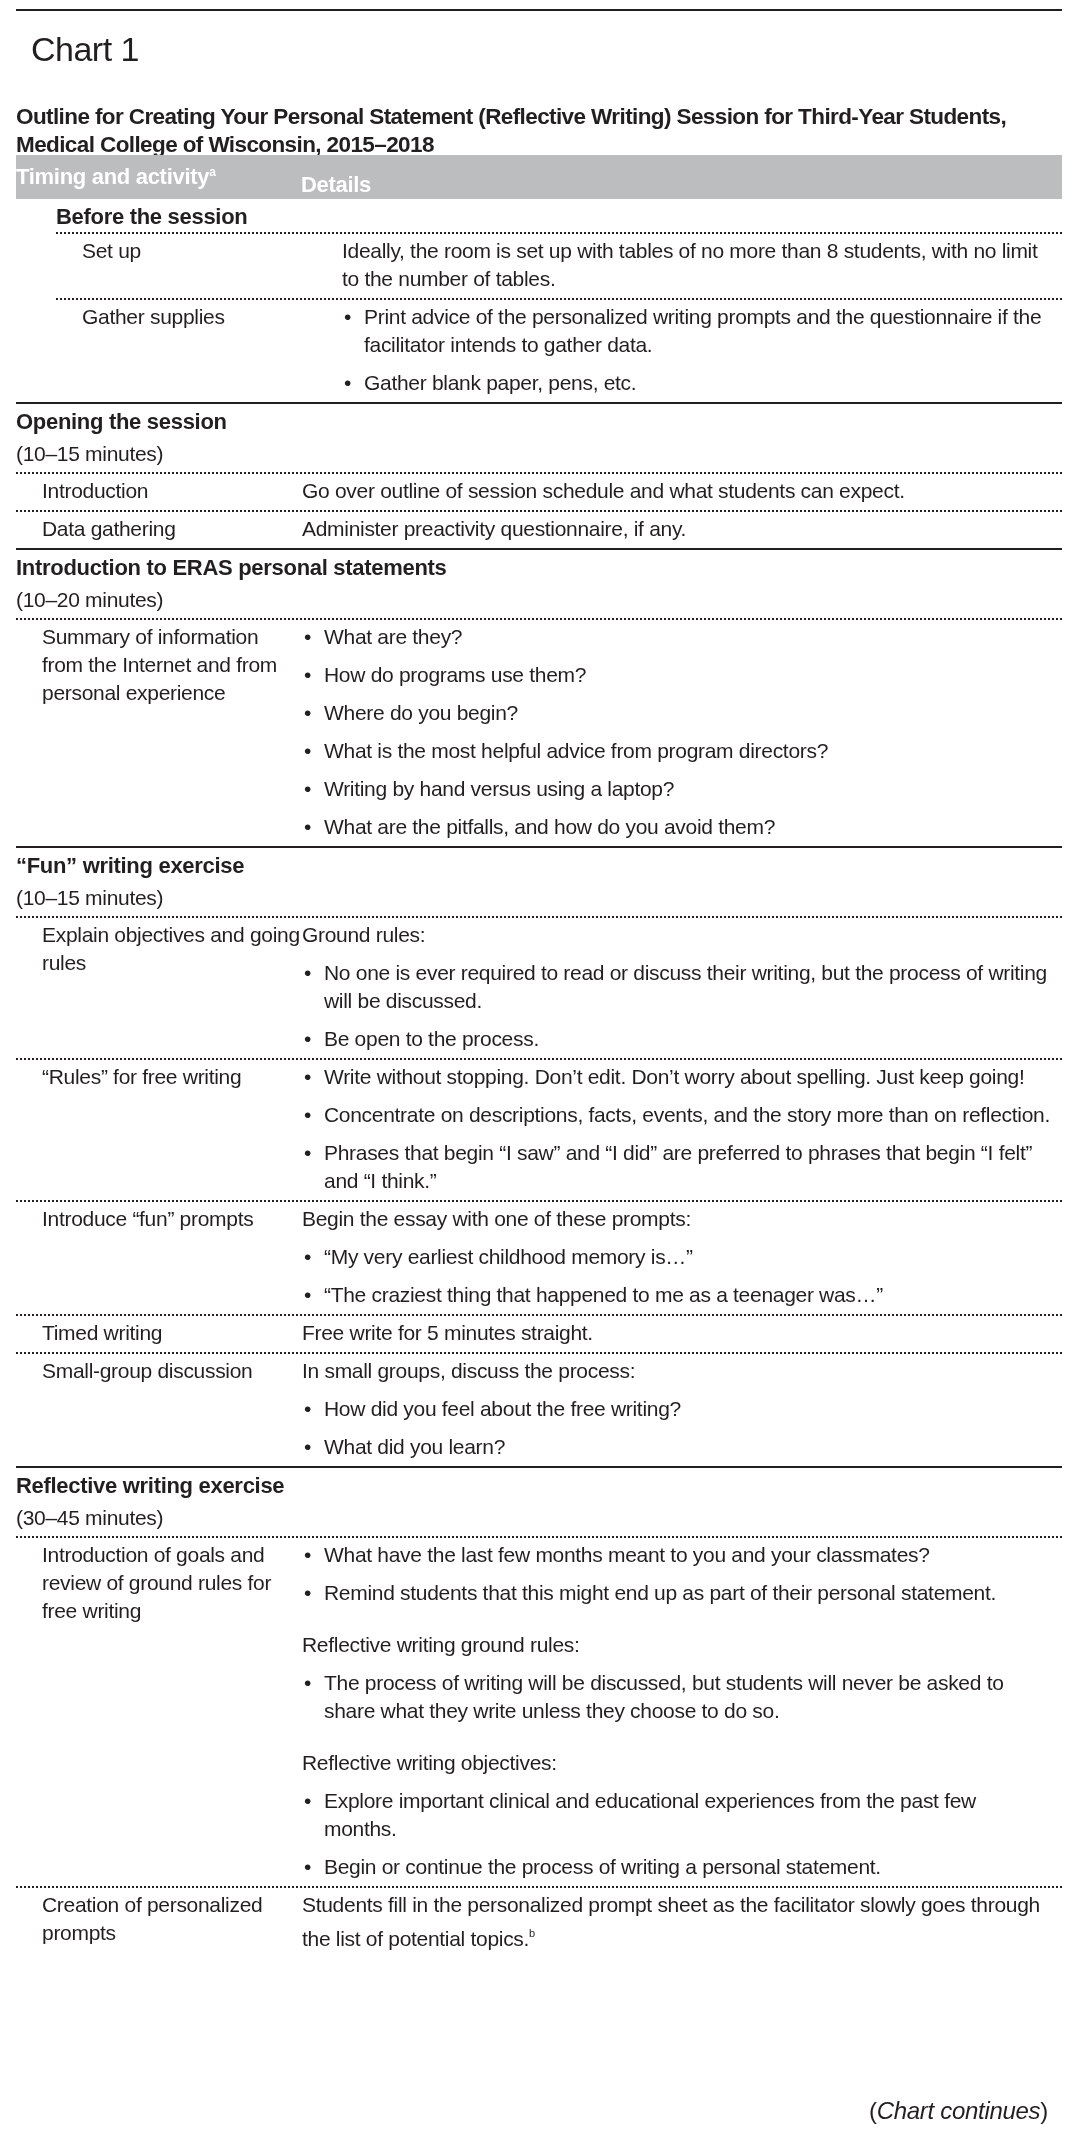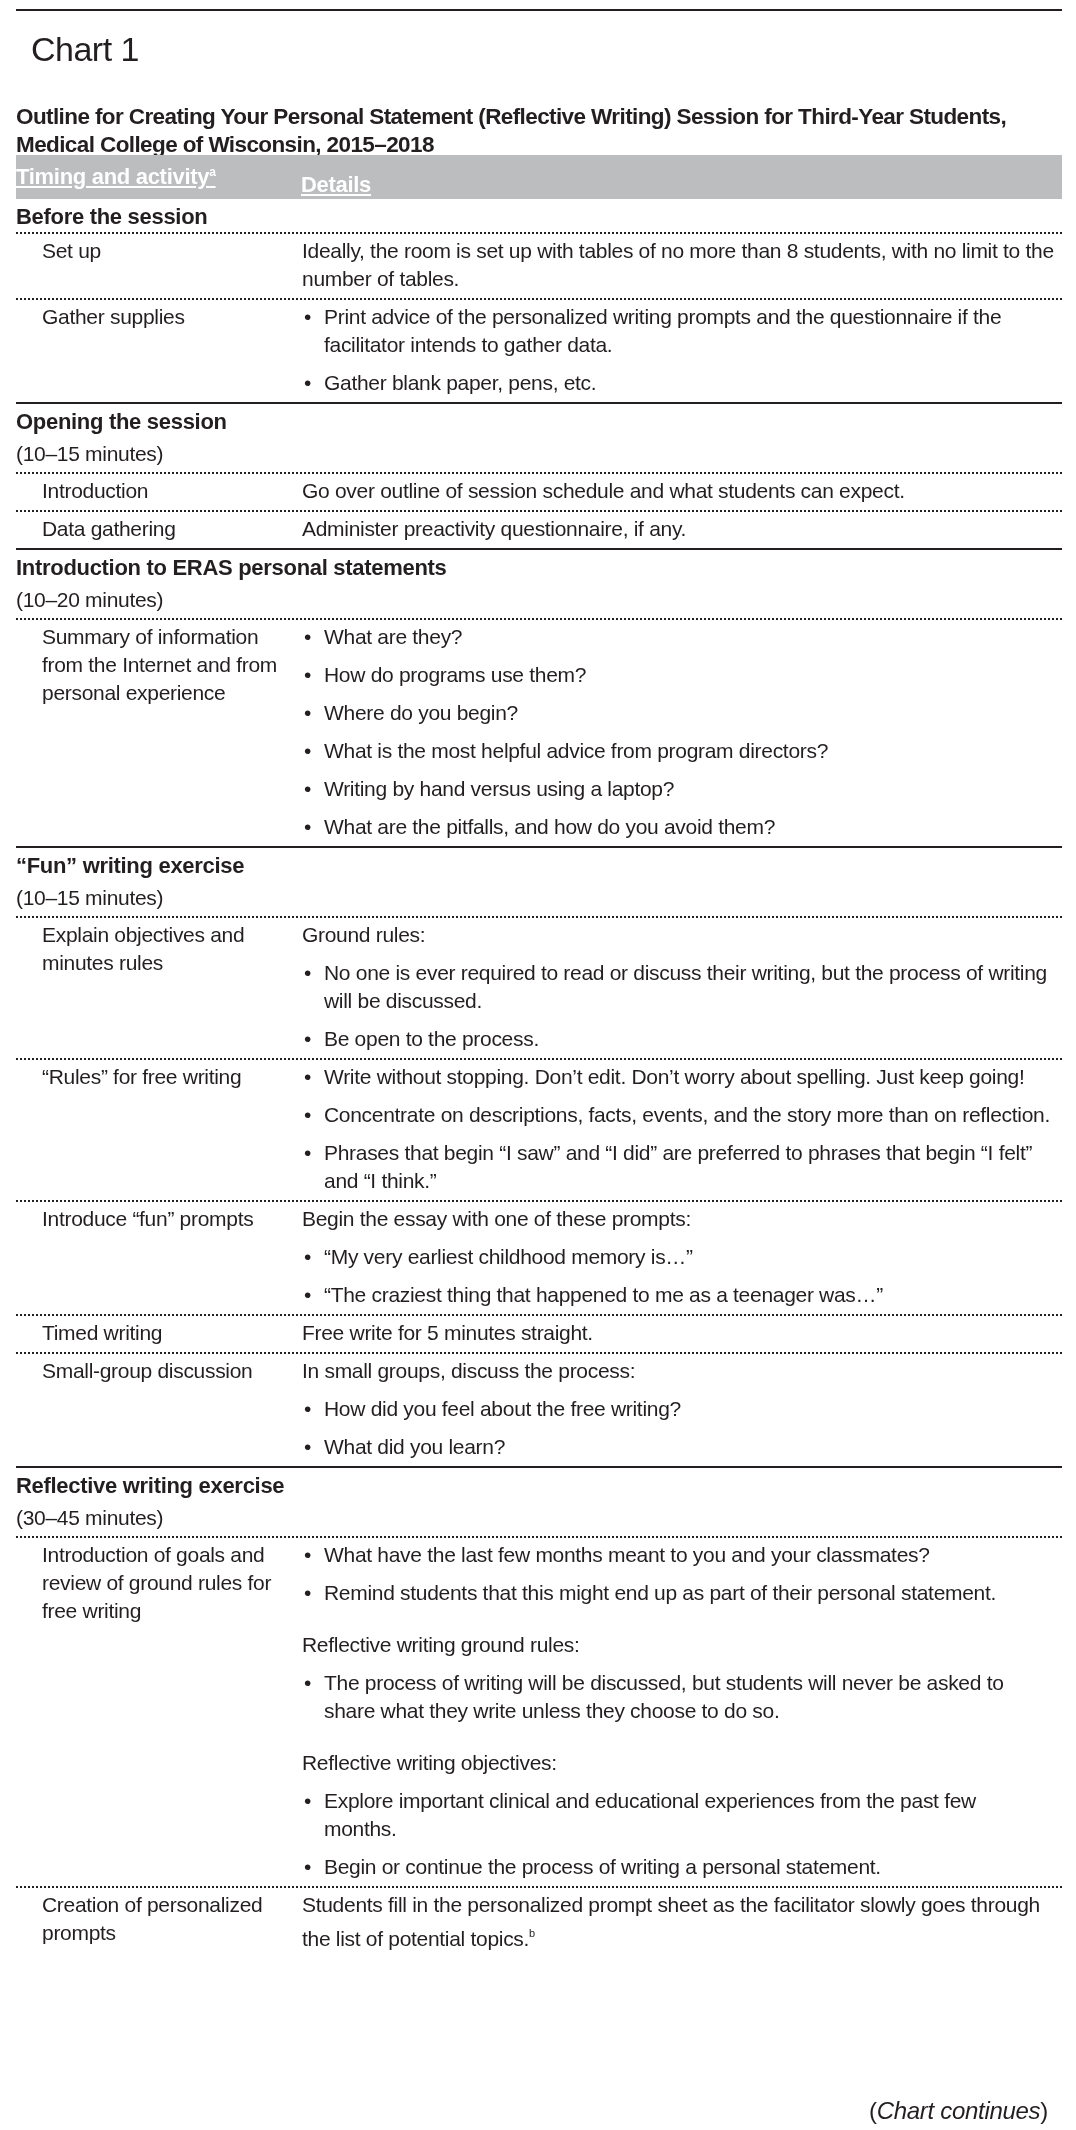--- a/index.html
+++ b/index.html
@@ -6,26 +6,26 @@
   body {
     width: 1076px; height: 2130px; position: relative; overflow: hidden;
     font-family: "Liberation Sans", "DejaVu Sans", sans-serif;
     color: #231f20;
   }
   .page { position: absolute; left: 16px; top: 0; width: 1046px; }
   .top-rule { position: absolute; left: 0; top: 9px; width: 1046px; height: 2px; background: #231f20; }
   .chart-label { position: absolute; left: 15px; top: 30px; font-size: 34px; font-weight: 300; letter-spacing: -0.5px; color: #231f20; }
   .chart-title { position: absolute; left: 0; top: 80px; width: 1046px; font-size: 22.5px; font-weight: bold; line-height: 28px; letter-spacing: -0.6px; color: #231f20; margin-top: 23px; }
   .table { position: absolute; left: 0; top: 155px; width: 1046px; }
-  .thead { height: 44px; background: #bcbdbf; display: flex; align-items: center; color: #ffffff; font-weight: bold; font-size: 22px; letter-spacing: -0.3px; text-decoration: underline; }
+  .thead { height: 44px; background: #bcbdbf; display: flex; align-items: center; color: #ffffff; font-weight: bold; font-size: 22px; letter-spacing: -0.3px; }
   .thead .c1 { width: 285px; padding-left: 0; }
   .thead .c1 sup { font-size: 12px; vertical-align: 8px; }
   .thead .c2 { flex: 1; margin-top: 16px; }
   .section { border-top: 2.5px solid #231f20; }
-  .section.first { border-top: none; }
+  .section.first { border-top: none; margin-left: 40px; }
   .sec-title { font-size: 22px; font-weight: bold; line-height: 30px; padding-top: 3px; letter-spacing: -0.3px; }
   .sec-time { font-size: 21px; line-height: 28px; padding-top: 3px; padding-bottom: 4px; letter-spacing: -0.3px; }
   .row { display: flex; border-top: 2px dotted #231f20; padding: 3px 0 5px 0; font-size: 21px; line-height: 28px; letter-spacing: -0.3px; }
   .row .activity { width: 260px; padding-left: 26px; flex: none; }
   .row .details { flex: 1; padding-right: 8px; }
   .para { margin: 0; }
   .para.gap { margin-top: 24px; }
   .bullets { margin: 0; padding: 0; list-style: none; }
   .bullets li { position: relative; padding-left: 22px; margin-bottom: 10px; }
   .bullets li:last-child { margin-bottom: 0; }
@@ -97,21 +97,21 @@
                 <li><span class="dot">•</span><span>Writing by hand versus using a laptop?</span></li>
                 <li><span class="dot">•</span><span>What are the pitfalls, and how do you avoid them?</span></li>
               </ul>
             </div>
           </div>
         </div>
         <div class="section">
           <div class="sec-title">“Fun” writing exercise</div>
           <div class="sec-time">(10–15 minutes)</div>
           <div class="row">
-            <div class="activity">Explain objectives and minutes rules</div>
+            <div class="activity">Explain objectives and going rules</div>
             <div class="details">
               <p class="para"><span>Ground rules:</span></p>
               <ul class="bullets after-para">
                 <li><span class="dot">•</span><span>No one is ever required to read or discuss their writing, but the process of writing will be discussed.</span></li>
                 <li><span class="dot">•</span><span>Be open to the process.</span></li>
               </ul>
             </div>
           </div>
           <div class="row">
             <div class="activity">“Rules” for free writing</div>

